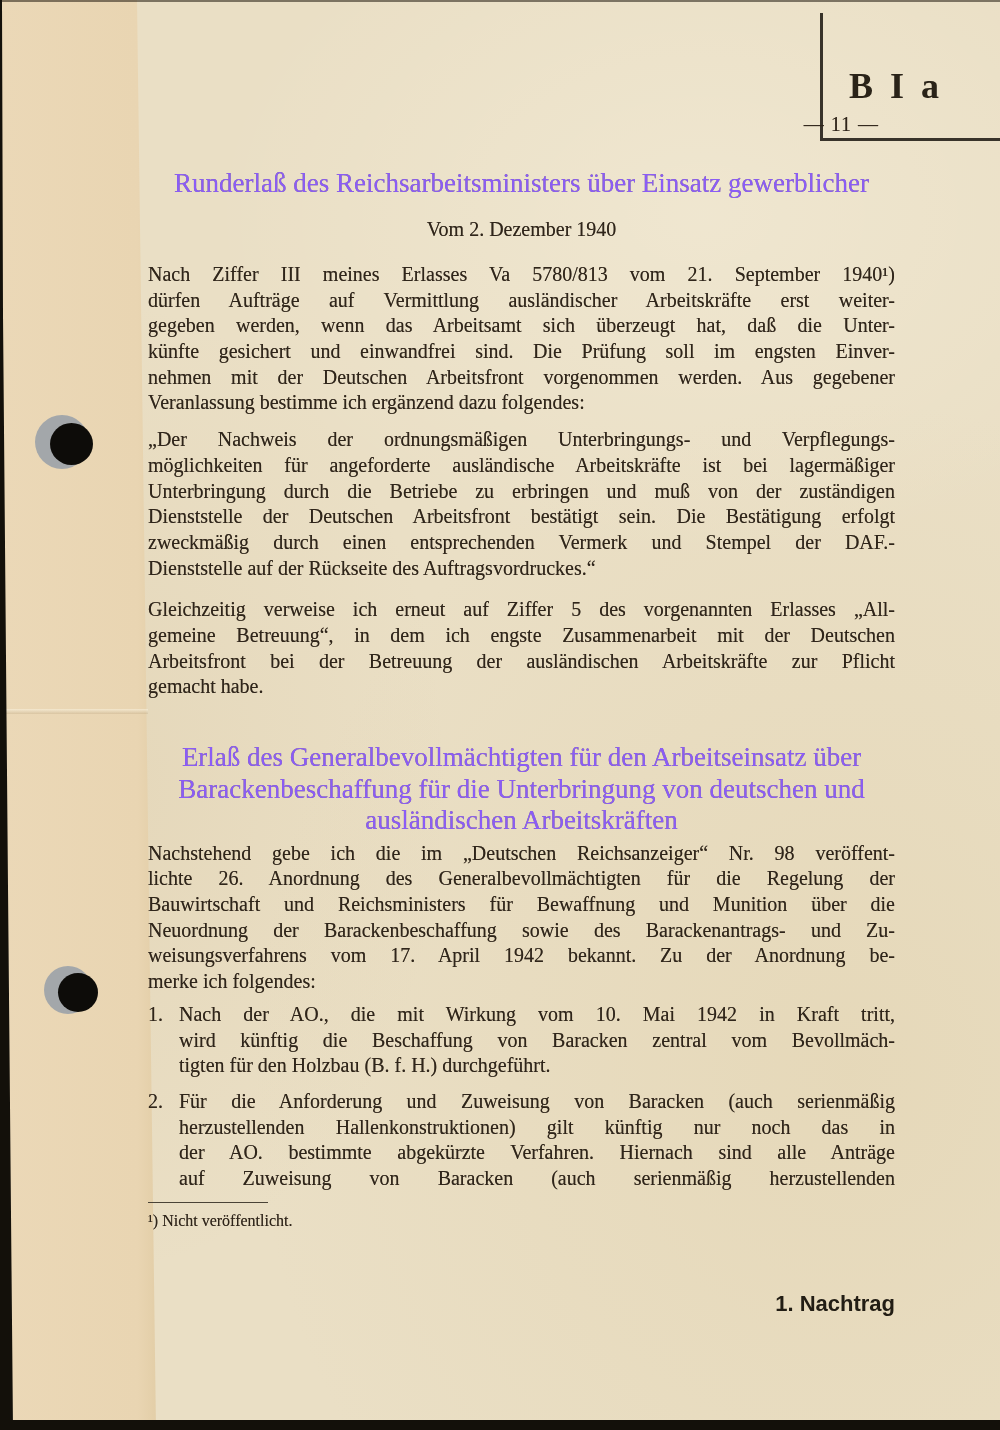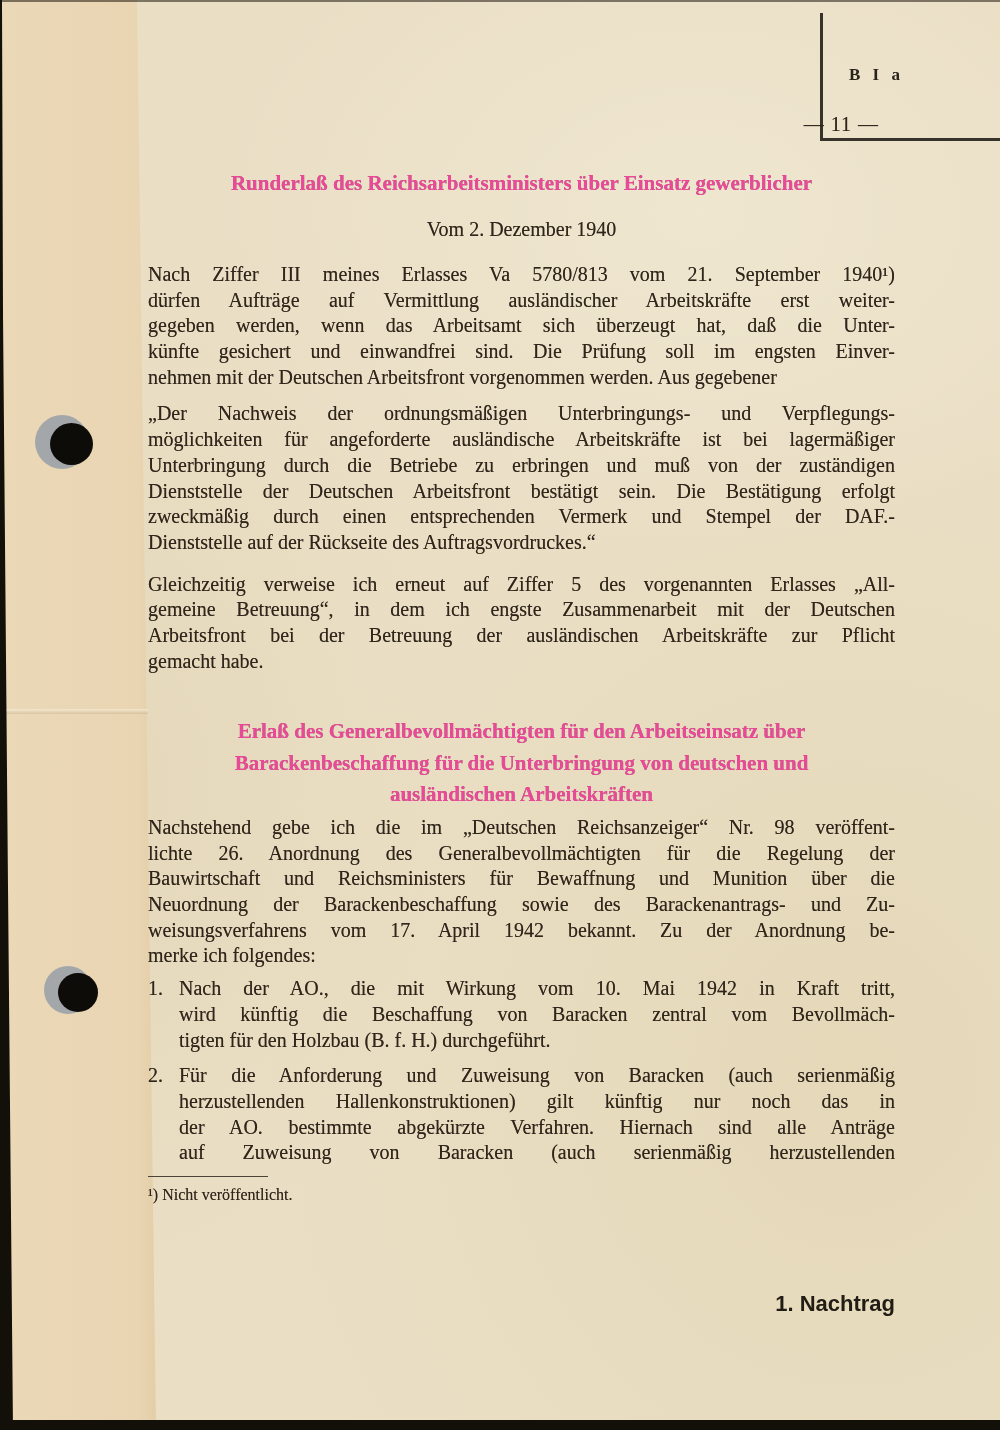--- a/index.html
+++ b/index.html
@@ -37,29 +37,29 @@
   .hole1 .shadow { left:35px; top:415px; width:54px; height:54px; }
   .hole1 .bore   { left:50px; top:423px; width:43px; height:42px; }
   .hole2 .shadow { left:44px; top:966px; width:48px; height:48px; }
   .hole2 .bore   { left:58px; top:973px; width:40px; height:39px; }
   .stamp-box {
     position:absolute; left:820px; top:13px; width:180px; height:125px;
     border-left:3px solid #38332a; border-bottom:3px solid #38332a;
   }
   .stamp-box span {
     display:inline-block; margin:52px 0 0 26px;
-    font-weight:bold; font-size:17px; letter-spacing:4px; color:#2a2318;
+    font-weight:bold; font-size:36px; letter-spacing:4px; color:#2a2318;
   }
   .content {
     position:absolute; left:148px; top:112px; width:747px;
     color:#2f251a; font-size:20px; line-height:25.7px;
     text-shadow:0 0 .5px rgba(47,37,26,.55);
   }
   .pagenum { text-align:right; letter-spacing:1px; margin:0 0 30px 0; transform:translateX(-16px); }
-  .doc-title { font-weight:bold; text-align:center; font-size:21px; line-height:31.5px; color:#ec4899; }
+  .doc-title { font-weight:normal; text-align:center; font-size:27px; line-height:31.5px; color:#8b5cf6; }
   .hline { text-align:center; }
   .date-line { text-align:center; }
   .jline { text-align:justify; text-align-last:justify; hyphens:none; }
   .para .jline:last-child { text-align-last:left; }
   .para.cont .jline:last-child { text-align-last:justify; }
   .t1 { margin-bottom:5px; }
   .d1 { margin-bottom:19px;margin-top:18px; }
   .p1 { margin-bottom:11px; }
   .p2 { margin-bottom:16px; }
   .p3 { margin-bottom:42px; }
@@ -110,20 +110,21 @@
     </div>
   <div class="date-line d1">Vom 2. Dezember 1940</div>
 
   <div class="para p1">
 
   <div class="jline">Nach Ziffer III meines Erlasses Va 5780/813 vom 21. September 1940¹)</div>
       <div class="jline">dürfen Aufträge auf Vermittlung ausländischer Arbeitskräfte erst weiter-</div>
       <div class="jline">gegeben werden, wenn das Arbeitsamt sich überzeugt hat, daß die Unter-</div>
       <div class="jline">künfte gesichert und einwandfrei sind. Die Prüfung soll im engsten Einver-</div>
       <div class="jline">nehmen mit der Deutschen Arbeitsfront vorgenommen werden. Aus gegebener</div>
+      <div class="jline">Veranlassung bestimme ich ergänzend dazu folgendes:</div>
     </div>
   <div class="para p2">
 
   <div class="jline">„Der Nachweis der ordnungsmäßigen Unterbringungs- und Verpflegungs-</div>
       <div class="jline">möglichkeiten für angeforderte ausländische Arbeitskräfte ist bei lagermäßiger</div>
       <div class="jline">Unterbringung durch die Betriebe zu erbringen und muß von der zuständigen</div>
       <div class="jline">Dienststelle der Deutschen Arbeitsfront bestätigt sein. Die Bestätigung erfolgt</div>
       <div class="jline">zweckmäßig durch einen entsprechenden Vermerk und Stempel der DAF.-</div>
       <div class="jline">Dienststelle auf der Rückseite des Auftragsvordruckes.“</div>
     </div>

